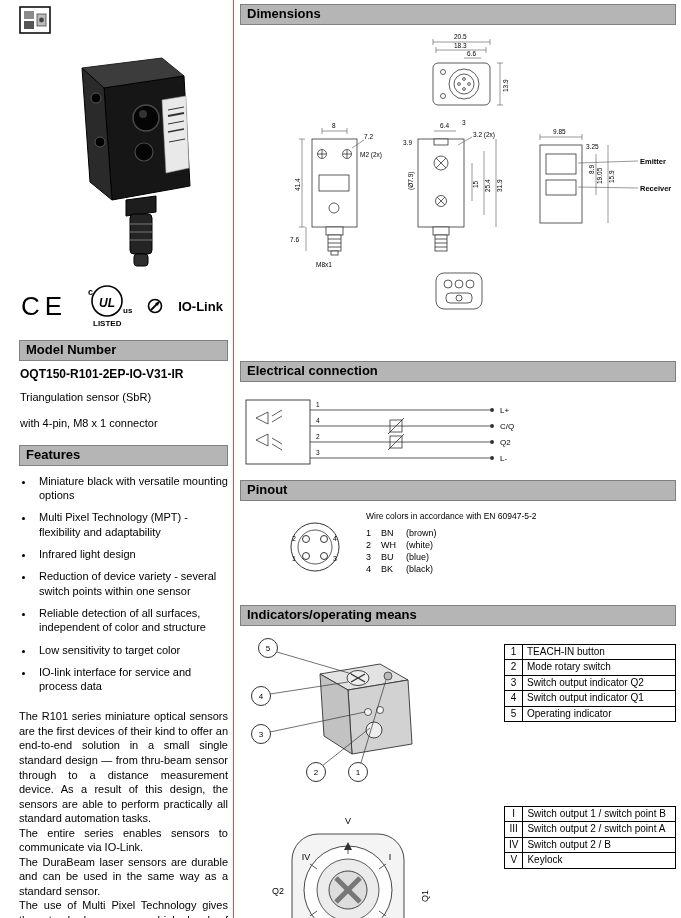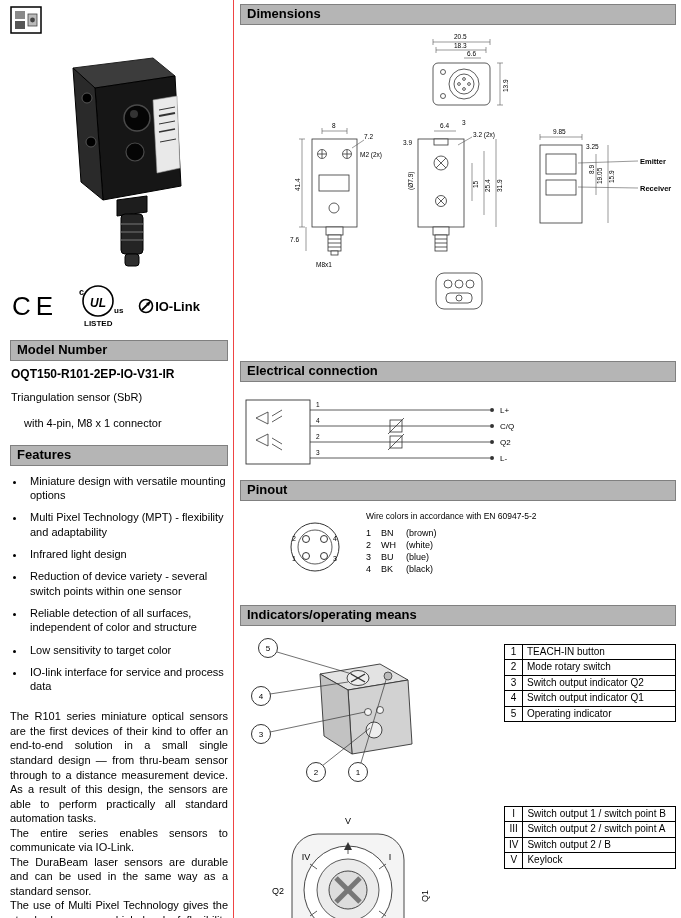--- a/index.html
+++ b/index.html
@@ -2,38 +2,38 @@
 <html><head>
 <meta charset="utf-8">
 <style>
   * { margin:0; padding:0; box-sizing:border-box; }
   html,body { background:#fff; }
   body {
     width:681px; height:918px; position:relative; overflow:hidden;
     font-family:"Liberation Sans", sans-serif; color:#000; font-size:11px;
   }
   .page { display:flex; width:681px; height:918px; background:#fff; }
-  .left-col { width:233px; padding:6px 5px 0 10px; }
+  .left-col { width:233px; padding:6px 5px 0 19px; }
   .right-col { flex:1; border-left:1px solid #ef4444; padding:4px 5px 0 6px; }
 
   .bar {
     background:#b5b5b5; border:1px solid #808080;
     font-weight:bold; font-size:13px; padding:2px 6px; line-height:1.15;
   }
 
   .logo-box { width:32px; height:28px; margin-bottom:6px; }
   .photo-wrap { width:220px; height:238px; display:flex; justify-content:center; }
   .certs { display:flex; align-items:center; gap:14px; height:52px; margin:2px 0 8px 2px; }
   .ce-mark { font-size:26px; letter-spacing:5px; font-weight:normal; }
-  .iolink-wrap { display:flex; align-items:center; gap:1px; }
+  .iolink-wrap { display:flex; align-items:center; gap:15px; }
   .iolink-text { font-weight:bold; font-size:13px; }
 
   .model-number { font-weight:bold; font-size:12px; margin:6px 0 10px 1px; }
   .model-type { font-size:11px; margin:0 0 14px 1px; }
-  .model-conn { font-size:11px; margin:0 0 16px 14px; }
+  .model-conn { font-size:11px; margin:0 0 16px 1px; }
 
   .features-list { margin:8px 0 16px 16px; }
   .features-list li { font-size:11px; line-height:1.3; margin-bottom:8px; padding-left:4px; }
 
   .pi-text { margin-top:6px; }
   .pi-text p { font-size:11px; line-height:1.32; text-align:justify; }
 
   .dims-wrap { margin-top:2px;text-decoration:underline; }
   .elec-wrap { margin:8px 0 6px 0; }
   .pinout-row { display:flex; align-items:flex-start; gap:16px; margin:10px 0 6px 40px; height:78px; }
@@ -125,21 +125,21 @@
       </span>
     </div>
 
     <div class="bar">Model Number</div>
     <div class="model-number">OQT150-R101-2EP-IO-V31-IR</div>
     <div class="model-type">Triangulation sensor (SbR)</div>
     <div class="model-conn">with 4-pin, M8 x 1 connector</div>
 
     <div class="bar">Features</div>
     <ul class="features-list">
-      <li>Miniature design with versatile mounting options</li>
+      <li>Miniature black with versatile mounting options</li>
       <li>Multi Pixel Technology (MPT) - flexibility and adaptability</li>
       <li>Infrared light design</li>
       <li>Reduction of device variety - several switch points within one sensor</li>
       <li>Reliable detection of all surfaces, independent of color and structure</li>
       <li>Low sensitivity to target color</li>
       <li>IO-link interface for service and process data</li>
     </ul>
 
     <div class="pi-text">
       <p>The R101 series miniature optical sensors are the first devices of their kind to offer an end-to-end solution in a small single standard design — from thru-beam sensor through to a distance measurement device. As a result of this design, the sensors are able to perform practically all standard automation tasks.</p>

